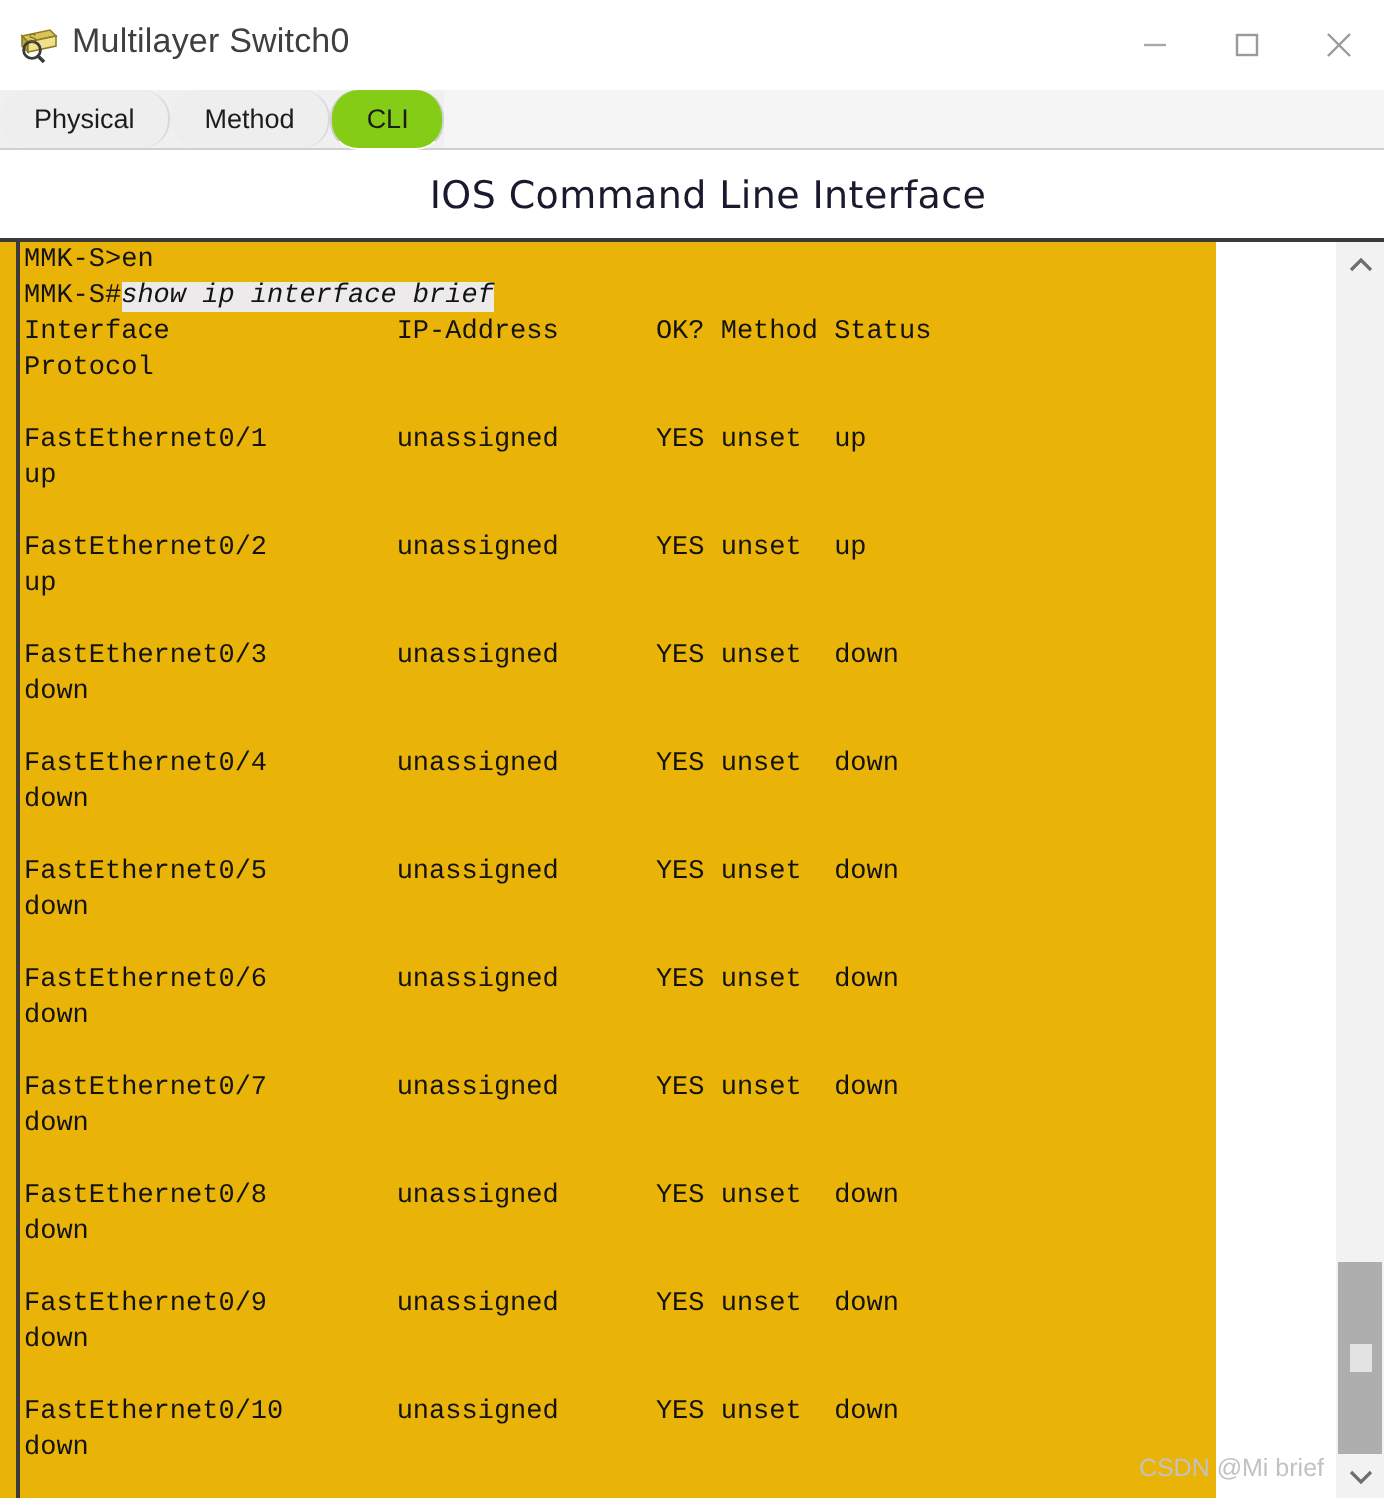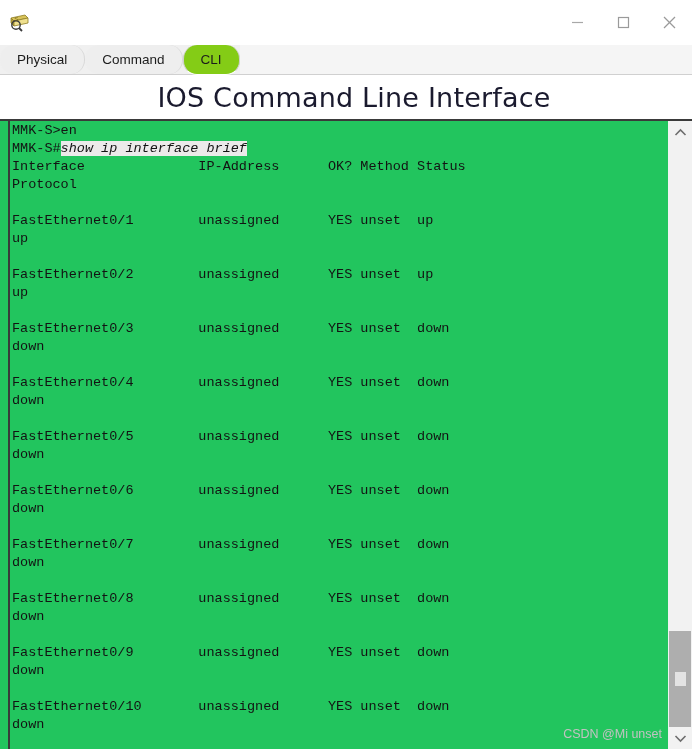--- a/index.html
+++ b/index.html
@@ -115,43 +115,43 @@
     top: 76px;
     width: 692px;
     height: 43px;
     background: #ffffff;
     display: flex;
     align-items: center;
     justify-content: center;
   }
   .panel-heading span {
     font-family: "DejaVu Sans", sans-serif;
-    font-size: 27px;
+    font-size: 19px;
     color: #1a1a2e;
     letter-spacing: 0.2px;
     margin-left: 16px;
   }
 
   .hrule {
     position: absolute;
     left: 0;
     top: 119px;
     width: 692px;
     height: 2px;
     background: #3a3a3a;
   }
 
   
   .terminal-wrap {
     position: absolute;
     left: 0;
     top: 121px;
-    width: 691px;
+    width: 608px;
     height: 628px;
-    background: #22c55e;
+    background: #eab308;
     box-sizing: border-box;
   }
   .terminal-left-border {
     position: absolute;
     left: 8px;
     top: 0;
     width: 2px;
     height: 628px;
     background: #3a3a3a;
   }
@@ -245,20 +245,21 @@
     <span class="title-icon">
       <svg width="22" height="20" viewBox="0 0 22 20">
         <polygon points="3,6 17,3 20,6 6,9" fill="#d8c35a" stroke="#8f7d23" stroke-width="0.8"></polygon>
         <polygon points="3,6 6,9 6,14 3,11" fill="#b8a23f" stroke="#8f7d23" stroke-width="0.8"></polygon>
         <polygon points="6,9 20,6 20,11 6,14" fill="#efe08e" stroke="#8f7d23" stroke-width="0.8"></polygon>
         <circle cx="8" cy="13" r="4.2" fill="none" stroke="#3b3b3b" stroke-width="1.4"></circle>
         <line x1="11" y1="16" x2="14" y2="19" stroke="#3b3b3b" stroke-width="1.8"></line>
         <text x="6.2" y="9.2" font-size="6" fill="#7a6a1c" font-family="Liberation Sans, sans-serif">S</text>
       </svg>
     </span>
+    <div class="title-text">Multilayer Switch0</div>
 
     <div class="win-btns">
       <div class="win-btn">
         <svg width="13" height="13" viewBox="0 0 13 13">
             <line x1="1" y1="6.5" x2="12" y2="6.5" stroke="#a8a8a8" stroke-width="1.2"></line>
           </svg>
       </div>
       <div class="win-btn">
         <svg width="13" height="13" viewBox="0 0 13 13">
             <rect x="1.5" y="1.5" width="10" height="10" fill="none" stroke="#9a9a9a" stroke-width="1.2"></rect>
@@ -268,21 +269,21 @@
         <svg width="15" height="15" viewBox="0 0 15 15">
             <line x1="2" y1="2" x2="13" y2="13" stroke="#9a9a9a" stroke-width="1.2"></line>
             <line x1="13" y1="2" x2="2" y2="13" stroke="#9a9a9a" stroke-width="1.2"></line>
           </svg>
       </div>
     </div>
   </div>
 
   <div class="tabstrip">
     <div class="tab">Physical</div>
-    <div class="tab">Command</div>
+    <div class="tab">Method</div>
     <div class="tab active">CLI</div>
     <div class="tabstrip-filler"></div>
   </div>
 
   <div class="panel-heading">
     <span>IOS Command Line Interface</span>
   </div>
   <div class="hrule"></div>
 
   <div class="terminal-wrap">
@@ -301,15 +302,15 @@
         <div class="sb-grip"></div>
       </div>
     </div>
     <div class="sb-arrow down">
       <svg width="13" height="9" viewBox="0 0 13 9">
           <polyline points="1.5,2 6.5,7 11.5,2" fill="none" stroke="#6e6e6e" stroke-width="1.6"></polyline>
         </svg>
     </div>
   </div>
 
-  <div class="watermark">CSDN @Mi unset</div>
+  <div class="watermark">CSDN @Mi brief</div>
 
 </div>
 
 </body></html>

